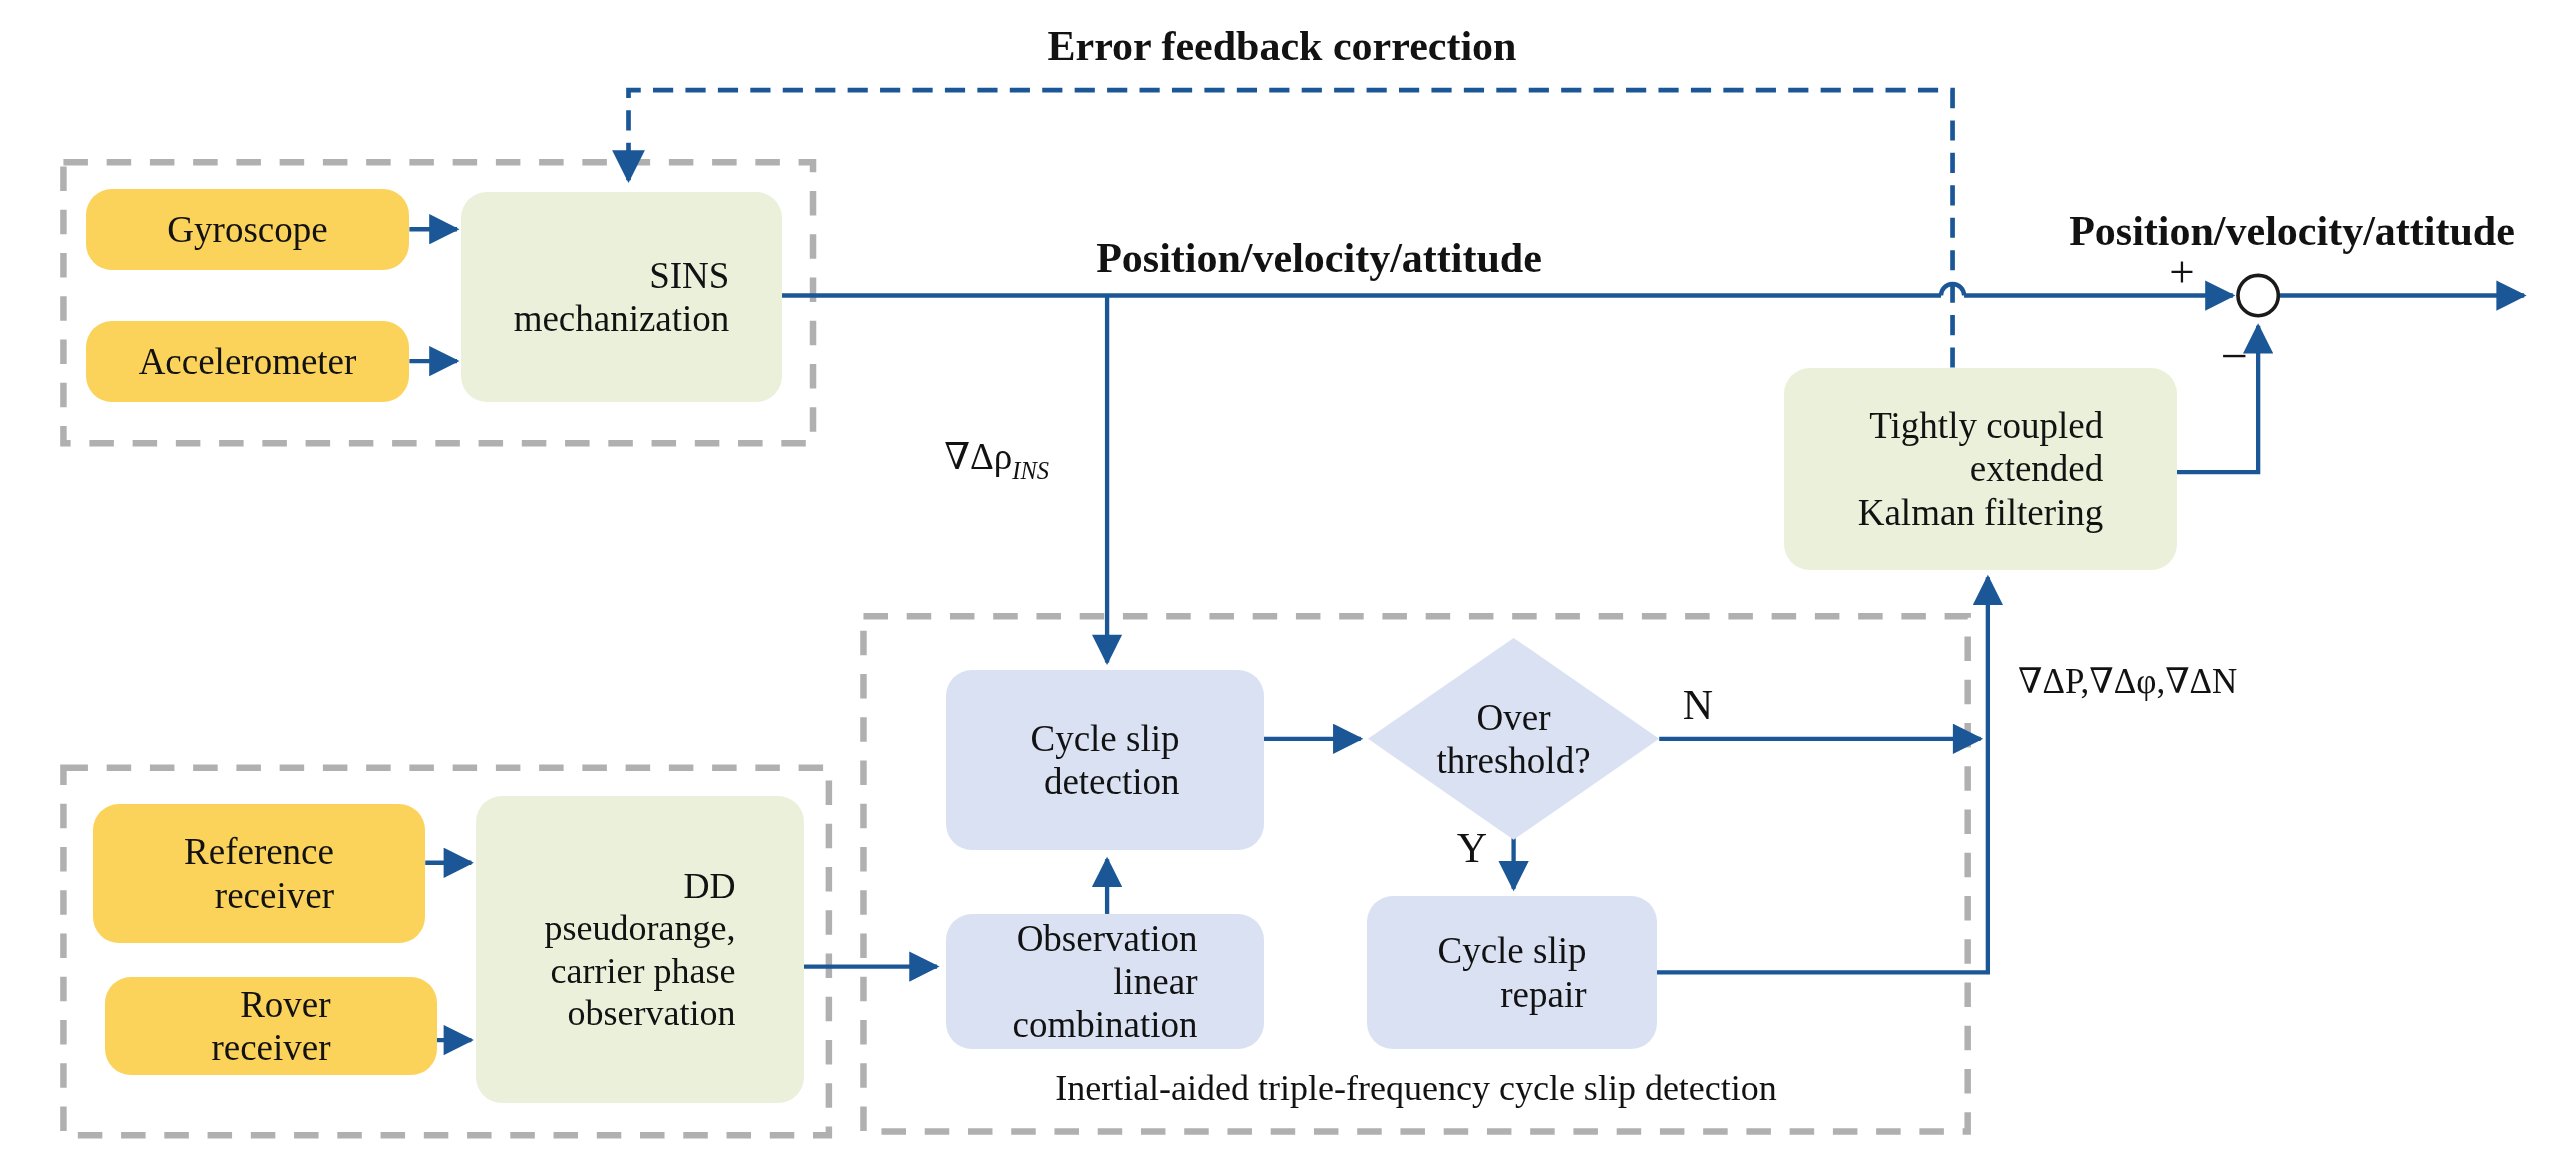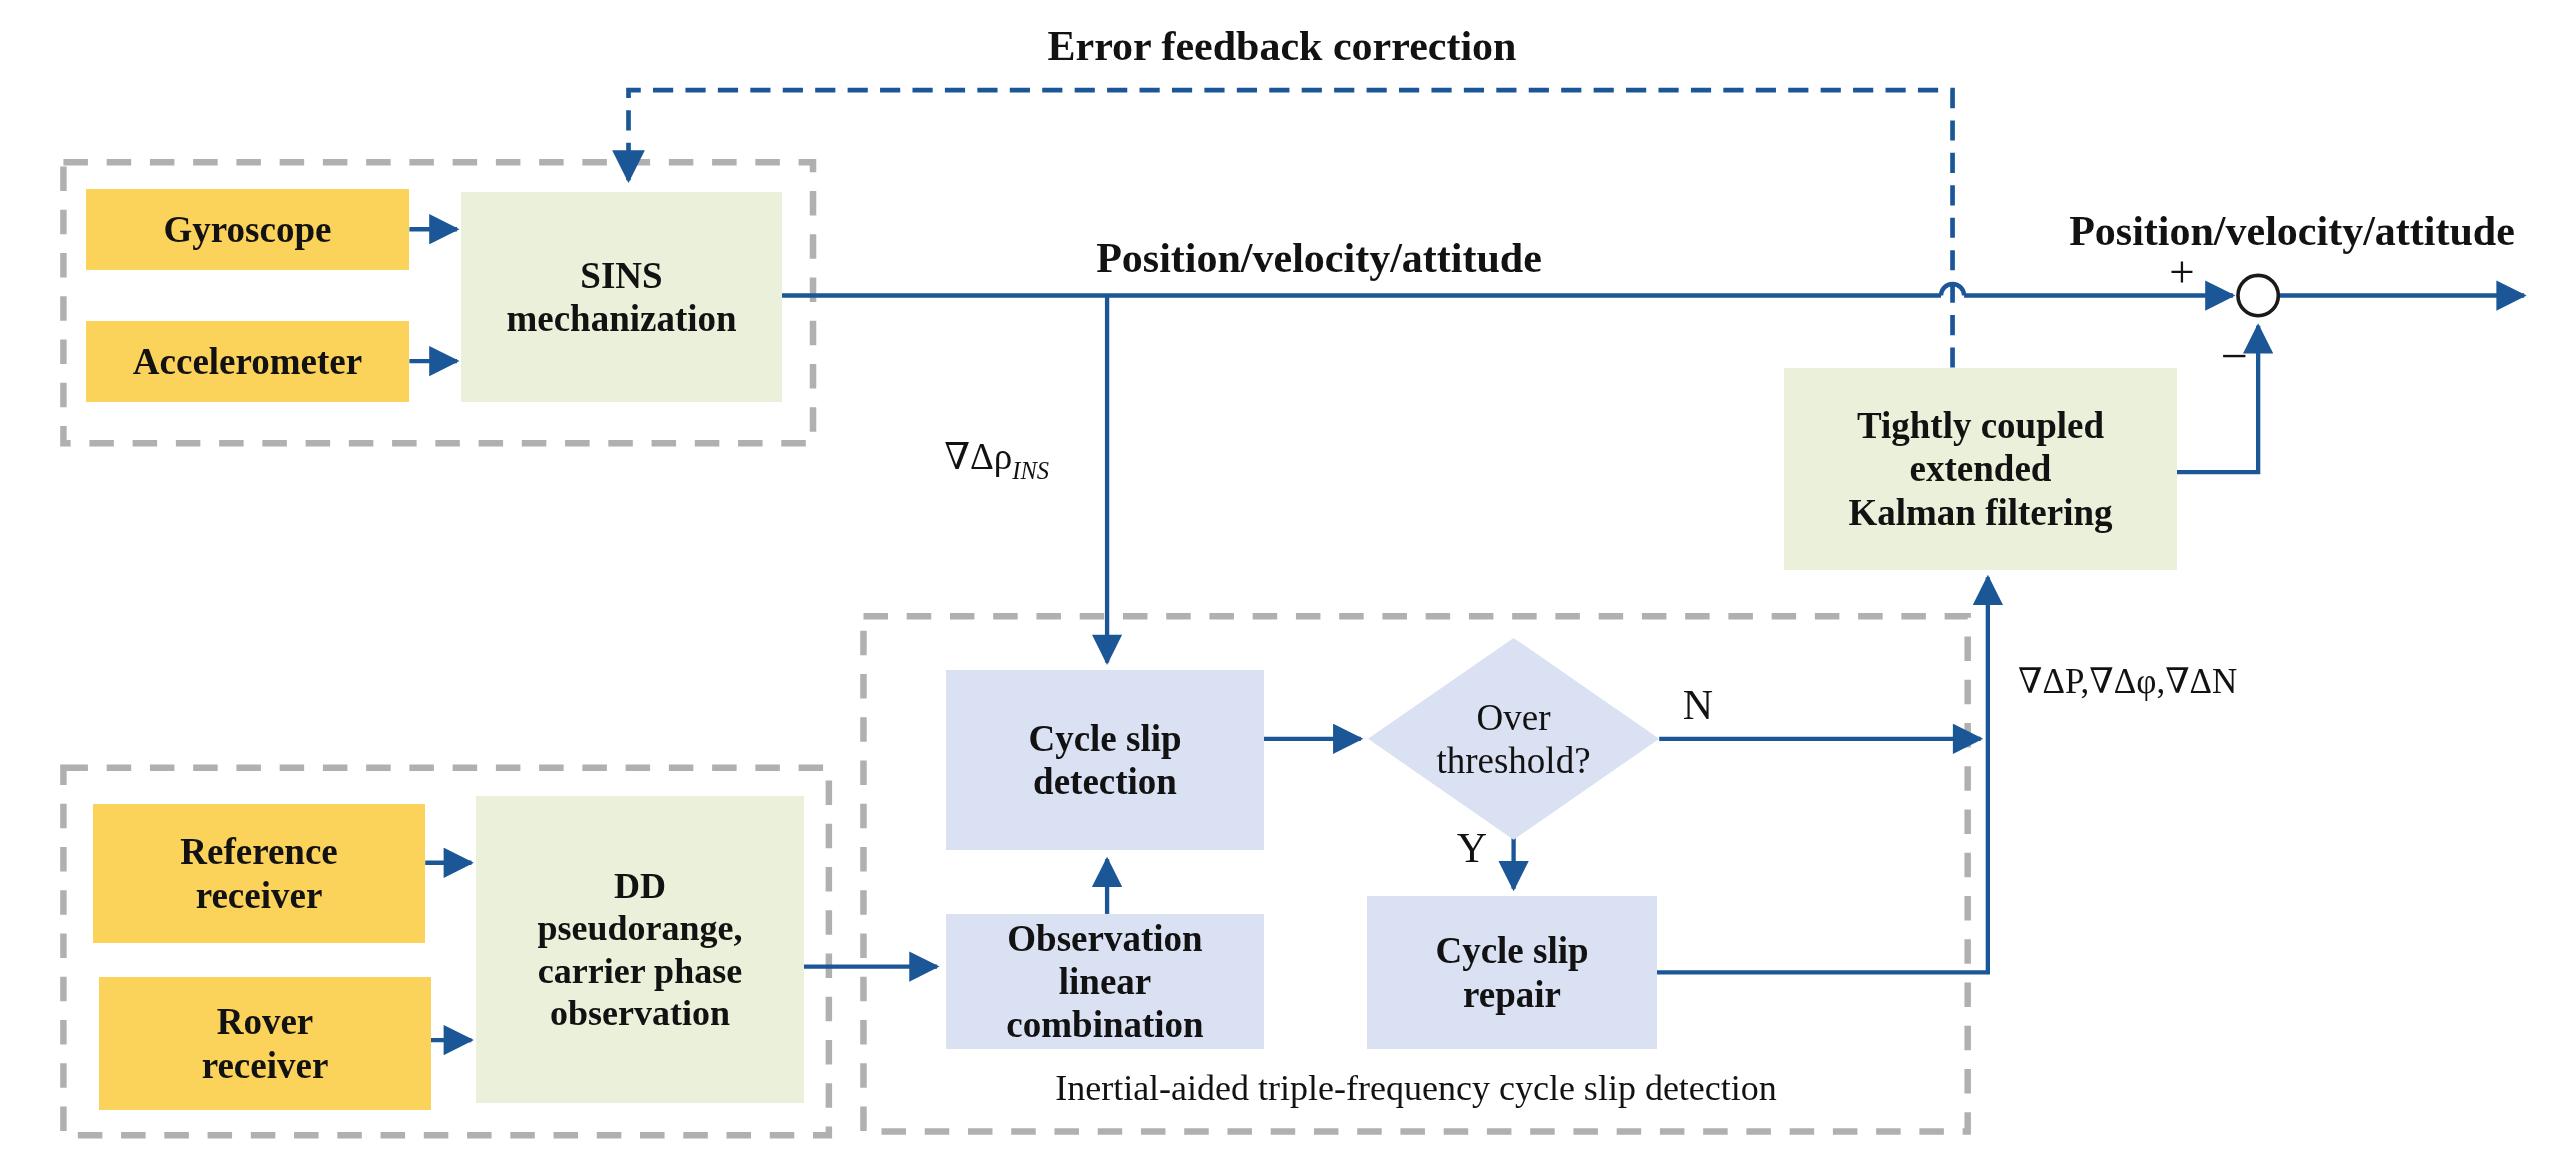--- a/index.html
+++ b/index.html
@@ -8,22 +8,22 @@
     width:2576px;height:1172px;
     background:#ffffff;
     font-family:"Liberation Serif","DejaVu Serif",serif;
     color:#121212;
     overflow:hidden;
   }
   .wires{position:absolute;left:0;top:0;width:2576px;height:1172px;z-index:1;}
   .node{
     position:absolute;z-index:2;
     display:flex;align-items:center;justify-content:center;
-    text-align:center;white-space:pre-line;
-    font-size:37px;line-height:1.17;font-weight:700;
+    text-align:right;white-space:pre-line;
+    font-size:37px;line-height:1.17;font-weight:400;border-radius:26px;
   }
   .sensor{background:#fbd35b;}
   .process{background:#eaf0da;}
   .step{background:#d9e1f2;}
   .lbl{
     position:absolute;z-index:3;white-space:nowrap;
     transform:translate(-50%,-50%);
     font-size:42px;font-weight:600;
   }
   .lbl.plain{font-weight:400;}
@@ -88,21 +88,21 @@
   <div class="node sensor" style="left:86px;top:189px;width:323px;height:81px;">Gyroscope</div>
 
   <div class="node sensor" style="left:86px;top:321px;width:323px;height:81px;">Accelerometer</div>
 
   <div class="node process" style="left:461px;top:192px;width:321px;height:210px;">SINS
 mechanization</div>
 
   <div class="node sensor" style="left:93px;top:804px;width:332px;height:139px;">Reference
 receiver</div>
 
-  <div class="node sensor" style="left:99px;top:977px;width:332px;height:133px;">Rover
+  <div class="node sensor" style="left:105px;top:977px;width:332px;height:98px;">Rover
 receiver</div>
 
   <div class="node process" style="left:476px;top:796px;width:328px;height:307px;font-size:36px;">DD
 pseudorange,
 carrier phase
 observation</div>
 
   <div class="node step" style="left:946px;top:670px;width:318px;height:180px;">Cycle slip
 detection</div>
 

